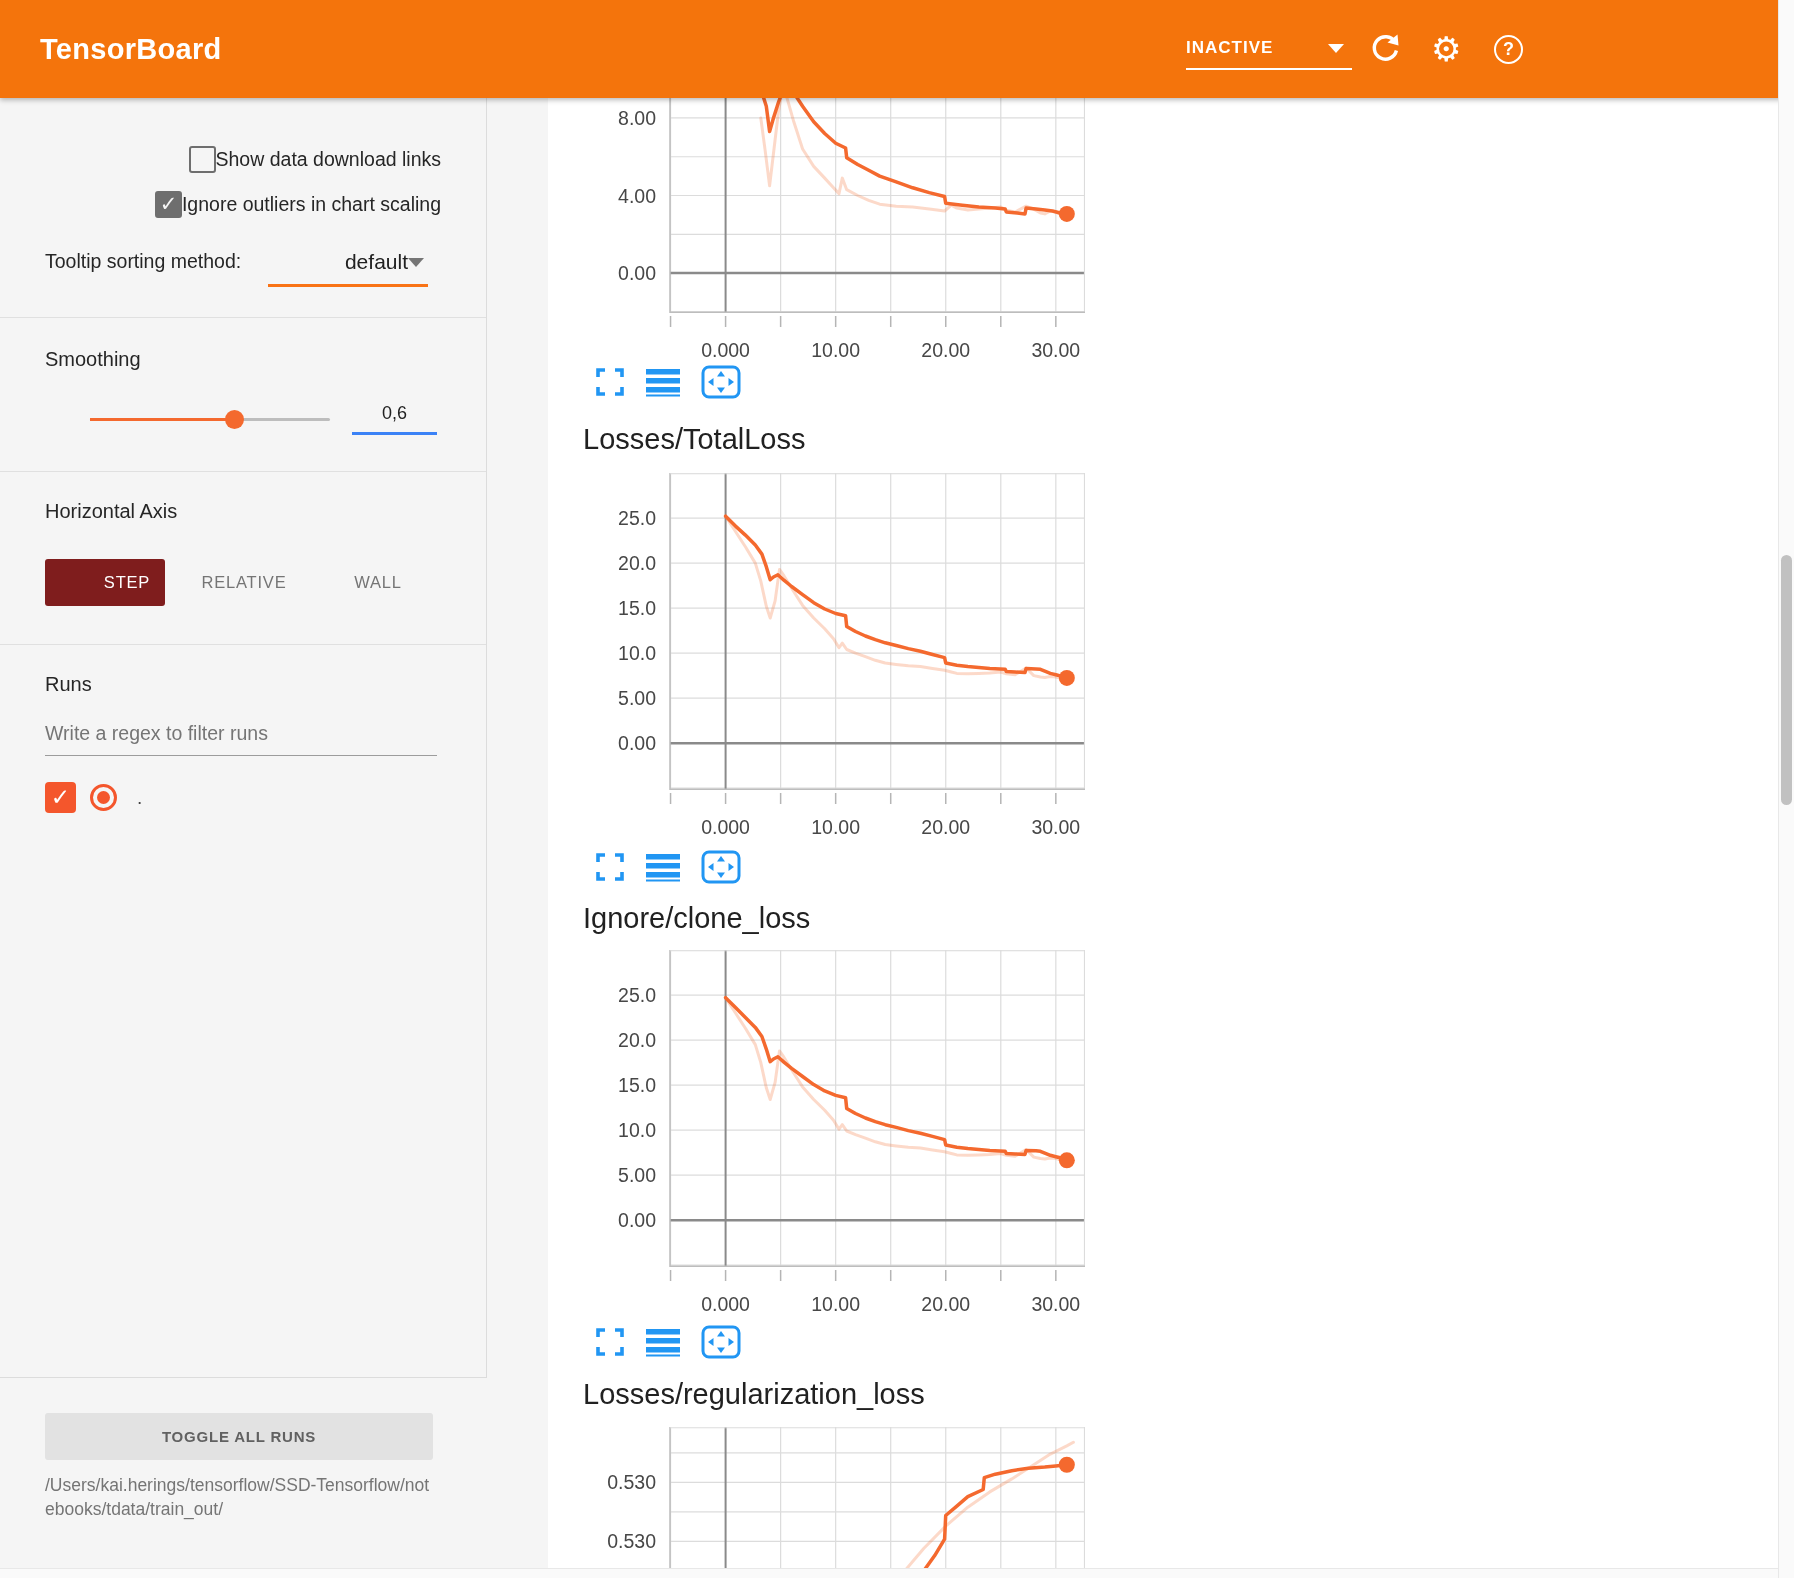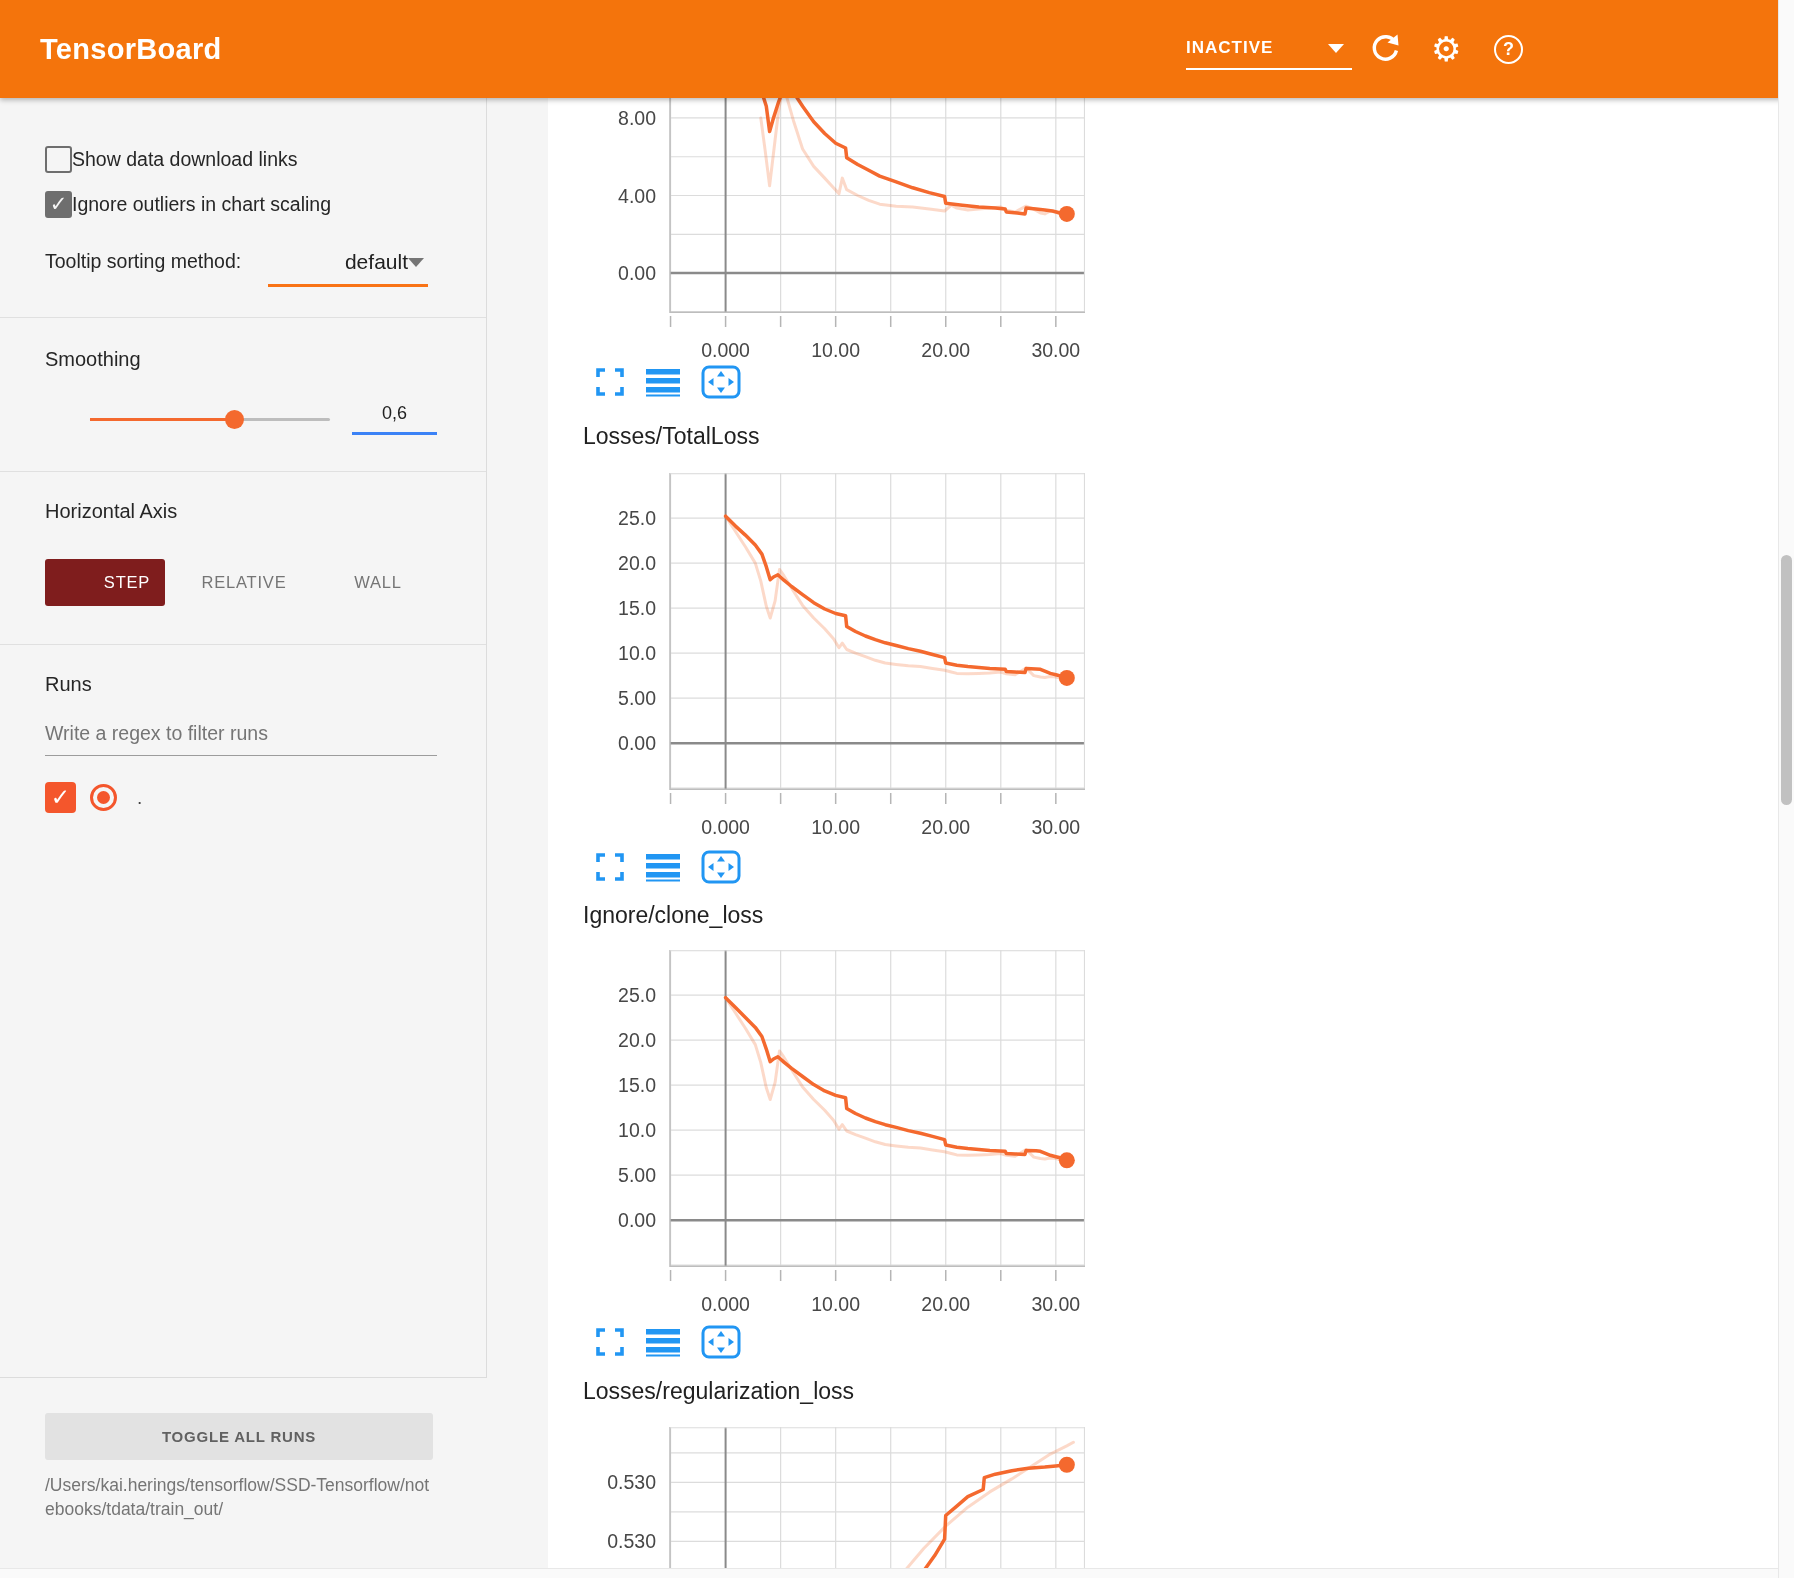--- a/index.html
+++ b/index.html
@@ -29,21 +29,21 @@
   .help-circle { width:29px; height:29px; border:2.5px solid #fff; border-radius:50%;
                  display:flex; align-items:center; justify-content:center;
                  color:#fff; font-size:18px; font-weight:700; }
 
   
   aside { position:absolute; top:98px; left:0; width:548px; height:1470px; background:#f5f5f5; z-index:2; }
   .sidebar-scroll { position:absolute; top:0; left:0; width:487px; height:1280px;
                     border-right:1px solid #dcdcdc; border-bottom:1px solid #dcdcdc; }
   .pad { padding:0 45px; }
   .divider { height:1px; background:#e0e0e0; width:100%; }
-  .check-row { display:flex; align-items:center; margin-bottom:18px; cursor:pointer; }
+  .check-row { display:flex; align-items:center; margin-bottom:18px; cursor:pointer;justify-content:flex-end; }
   .cb { width:27px; height:27px; border:2px solid #6e6e6e; border-radius:3px; flex:0 0 auto;
         display:flex; align-items:center; justify-content:center; background:transparent; }
   .check-row.checked .cb { background:#6e6e6e; border-color:#6e6e6e; }
   .check-row.checked .cb::after { content:"✓"; color:#f5f5f5; font-size:21px; font-weight:700;
         font-family:"DejaVu Sans", sans-serif; line-height:1; }
   .cb-label { font-size:19.5px; color:#262626; }
   .tooltip-row { display:flex; margin-top:30px; align-items:flex-start; }
   .tooltip-label { width:200px; font-size:19.5px; color:#262626; line-height:1.4; }
   .select-box { width:160px; margin-left:23px; border-bottom:3px solid #f97316;
                 display:flex; align-items:center; justify-content:flex-end;
@@ -83,21 +83,21 @@
   .logdir { margin-top:14px; font-size:17.5px; color:#757575; line-height:1.35; word-break:break-all; }
 
   
   main { position:absolute; top:98px; left:548px; width:1230px; height:1470px; background:#fff;
          overflow:hidden; z-index:1; }
   .chart-svg { display:block; margin-left:7px; }
   .toolbar { display:flex; align-items:center; gap:20px; margin:-8px 0 0 47px; height:34px; }
   .toolbar.t2 { margin-top:0; }
   .toolbar.t3 { margin-top:-2px; }
   .tb-icon { display:flex; align-items:center; cursor:pointer; }
-  .chart-title { margin:24px 0 0 35px; height:30px; font-size:23px; font-weight:400; color:#212121; }
+  .chart-title { margin:24px 0 0 35px; height:30px; font-size:29px; font-weight:400; color:#212121; }
   .chart-title.t3 { margin-top:18px; }
   .chart-title.t4 { margin-top:19px; }
   svg.c1 { margin-top:0; }
   svg.c2 { margin-top:20px; }
   svg.c3 { margin-top:18px; }
   svg.c4 { margin-top:19px; }
   .tick { font-family:"Liberation Sans", sans-serif; font-size:19.5px; fill:#474747; }
 
   
   .v-scrollbar { position:absolute; top:0; right:0; width:16px; height:1578px; background:#fafafa;

